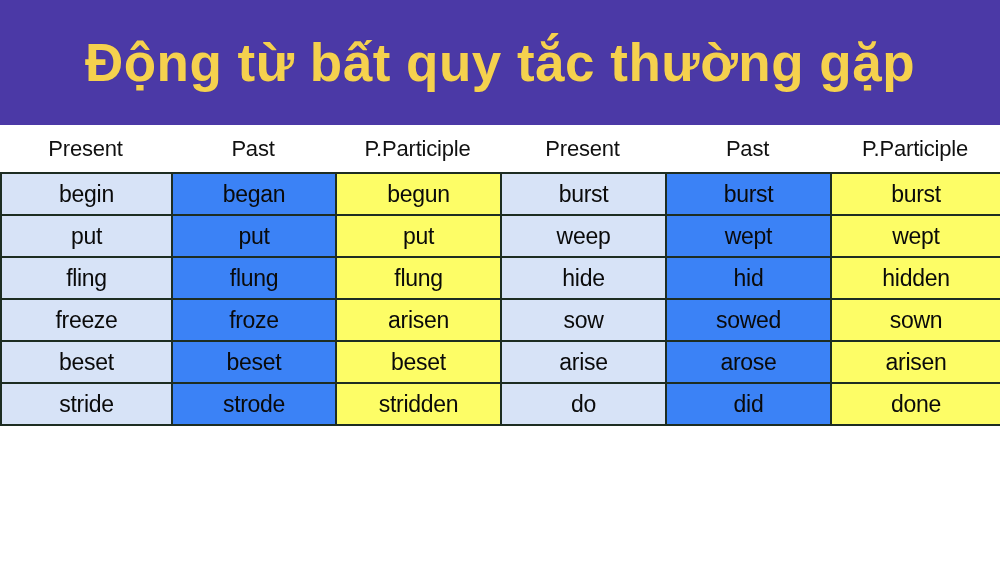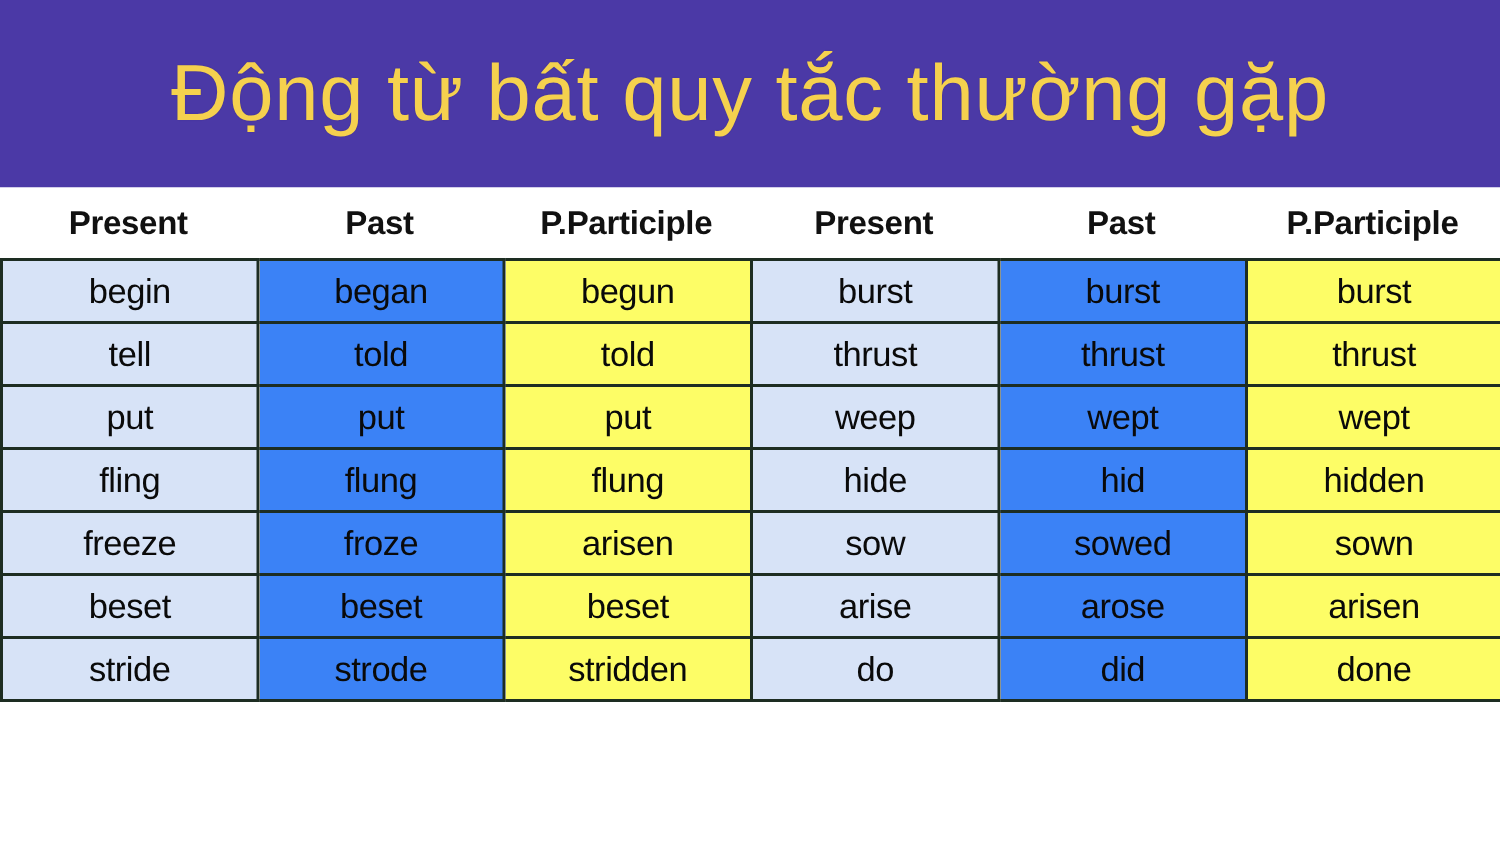--- a/index.html
+++ b/index.html
@@ -24,21 +24,21 @@
     width: 1000px;
     height: 125px;
     background: #4b39a6;
     display: flex;
     align-items: center;
     justify-content: center;
   }
   .banner-title {
     color: #f5d14e;
     font-size: 53px;
-    font-weight: normal;
+    font-weight: bold;
     letter-spacing: 0.5px;
     white-space: nowrap;
     line-height: 1;
     text-shadow: 0 0 1px rgba(0,0,0,0.15);
   }
 
   
   .header-strip {
     position: absolute;
     left: 0;
@@ -47,21 +47,21 @@
     height: 47px;
     background: #ffffff;
     display: flex;
   }
   .header-cell {
     display: flex;
     align-items: center;
     justify-content: center;
     color: #111111;
     font-size: 22px;
-    font-weight: bold;
+    font-weight: normal;
     letter-spacing: -0.2px;
     white-space: nowrap;
   }
 
   
   .table-wrap {
     position: absolute;
     left: 0;
     top: 172px;
     width: 1000px;
@@ -128,28 +128,20 @@
       <tbody>
         <tr>
           <td class="c-present">begin</td>
           <td class="c-past">began</td>
           <td class="c-part">begun</td>
           <td class="c-present">burst</td>
           <td class="c-past">burst</td>
           <td class="c-part">burst</td>
         </tr>
         <tr>
-          <td class="c-present">tell</td>
-          <td class="c-past">told</td>
-          <td class="c-part">told</td>
-          <td class="c-present">thrust</td>
-          <td class="c-past">thrust</td>
-          <td class="c-part">thrust</td>
-        </tr>
-        <tr>
           <td class="c-present">put</td>
           <td class="c-past">put</td>
           <td class="c-part">put</td>
           <td class="c-present">weep</td>
           <td class="c-past">wept</td>
           <td class="c-part">wept</td>
         </tr>
         <tr>
           <td class="c-present">fling</td>
           <td class="c-past">flung</td>

